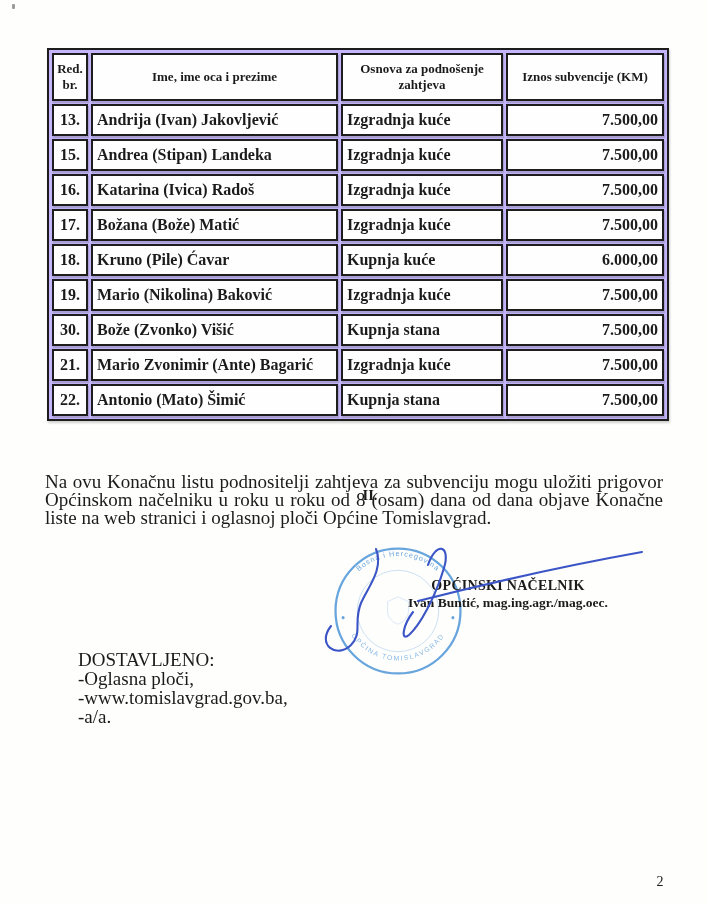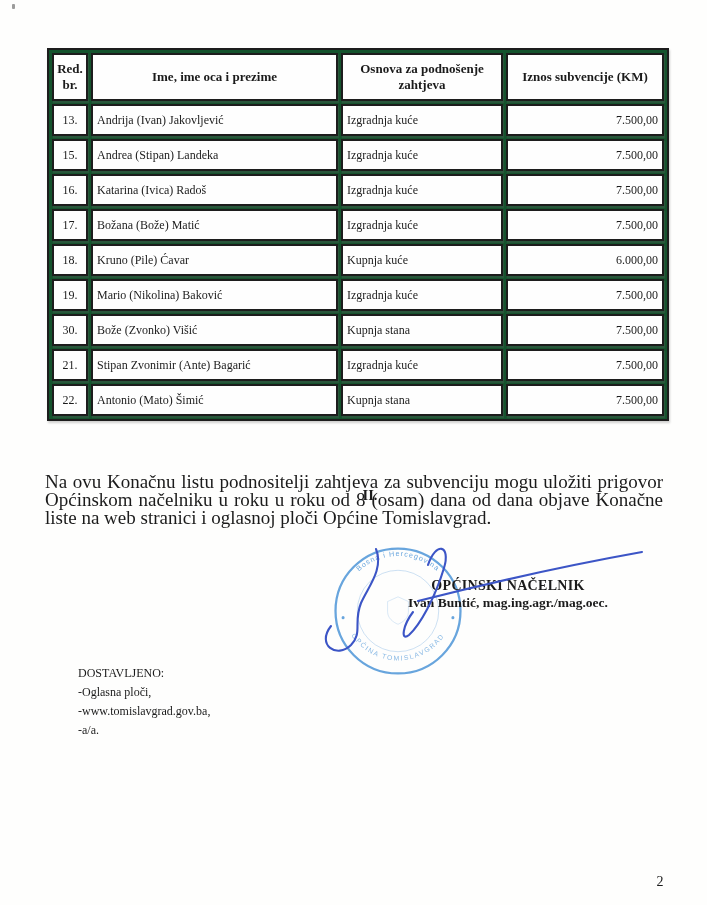--- a/index.html
+++ b/index.html
@@ -9,36 +9,36 @@
     font-family:"Liberation Serif","DejaVu Serif",serif;
     overflow:hidden;
   }
   .speck { position:absolute; left:12px; top:4px; width:3px; height:5px;
     background:#4a4a4a; opacity:.55; border-radius:1px; }
 
   
   table.subsidy {
     position:absolute; left:47px; top:48px;
     border-collapse:separate; border-spacing:3px;
-    border:2px solid #1d1d1d; background:#14532d;
+    border:2px solid #1d1d1d; background:#c4b5fd;
     table-layout:fixed;
     box-shadow:1px 2px 2px rgba(70,70,70,.25);
   }
   table.subsidy th, table.subsidy td {
     border:2px solid #1d1d1d; background:#fefefe;
     box-shadow:1px 2px 1px rgba(100,100,100,.28);
     overflow:hidden; white-space:nowrap;
   }
   table.subsidy th {
     font-weight:bold; font-size:13px; line-height:1.25;
     text-align:center; vertical-align:middle;
     height:40px; padding:2px 3px; white-space:normal;
   }
   table.subsidy td {
-    font-weight:normal; font-size:12px; height:26px;
+    font-weight:bold; font-size:16px; height:26px;
     padding:1px 4px; vertical-align:middle;
   }
   td.c-num    { text-align:center; font-size:13px; }
   td.c-name   { text-align:left; }
   td.c-basis  { text-align:left; }
   td.c-amount { text-align:right; }
 
   
   .sec-numeral {
     position:absolute; left:45px; top:443px; width:650px;
@@ -47,22 +47,22 @@
   .para {
     position:absolute; left:45px; top:473px; width:618px;
     font-size:19px; line-height:18px; text-align:justify;
   }
   .sig-block {
     position:absolute; left:385px; top:578px; width:246px;
     text-align:center; font-weight:bold; z-index:2;
   }
   .sig-title { font-size:14px; letter-spacing:.3px; }
   .sig-name  { font-size:13.5px; margin-top:1px; }
-  .delivered { position:absolute; left:78px; top:664px;
-    font-size:12px; line-height:19px; }
+  .delivered { position:absolute; left:78px; top:650px;
+    font-size:19px; line-height:19px; }
   .page-num  { position:absolute; left:648px; top:874px; width:24px;
     text-align:center; font-size:14px; }
 
   
   .stamp-svg {
     position:absolute; left:327px; top:540px; width:142px; height:142px;
     z-index:1; opacity:.85; filter:blur(.3px);
   }
   .ink-svg {
     position:absolute; left:308px; top:535px; width:345px; height:145px;
@@ -129,21 +129,21 @@
         <td class="c-amount">7.500,00</td>
       </tr>
       <tr>
         <td class="c-num">30.</td>
         <td class="c-name">Bože (Zvonko) Višić</td>
         <td class="c-basis">Kupnja stana</td>
         <td class="c-amount">7.500,00</td>
       </tr>
       <tr>
         <td class="c-num">21.</td>
-        <td class="c-name">Stipan Zvonimir (Ante) Bagarić</td>
+        <td class="c-name">Mario Zvonimir (Ante) Bagarić</td>
         <td class="c-basis">Izgradnja kuće</td>
         <td class="c-amount">7.500,00</td>
       </tr>
       <tr>
         <td class="c-num">22.</td>
         <td class="c-name">Antonio (Mato) Šimić</td>
         <td class="c-basis">Kupnja stana</td>
         <td class="c-amount">7.500,00</td>
       </tr>
     </tbody>

